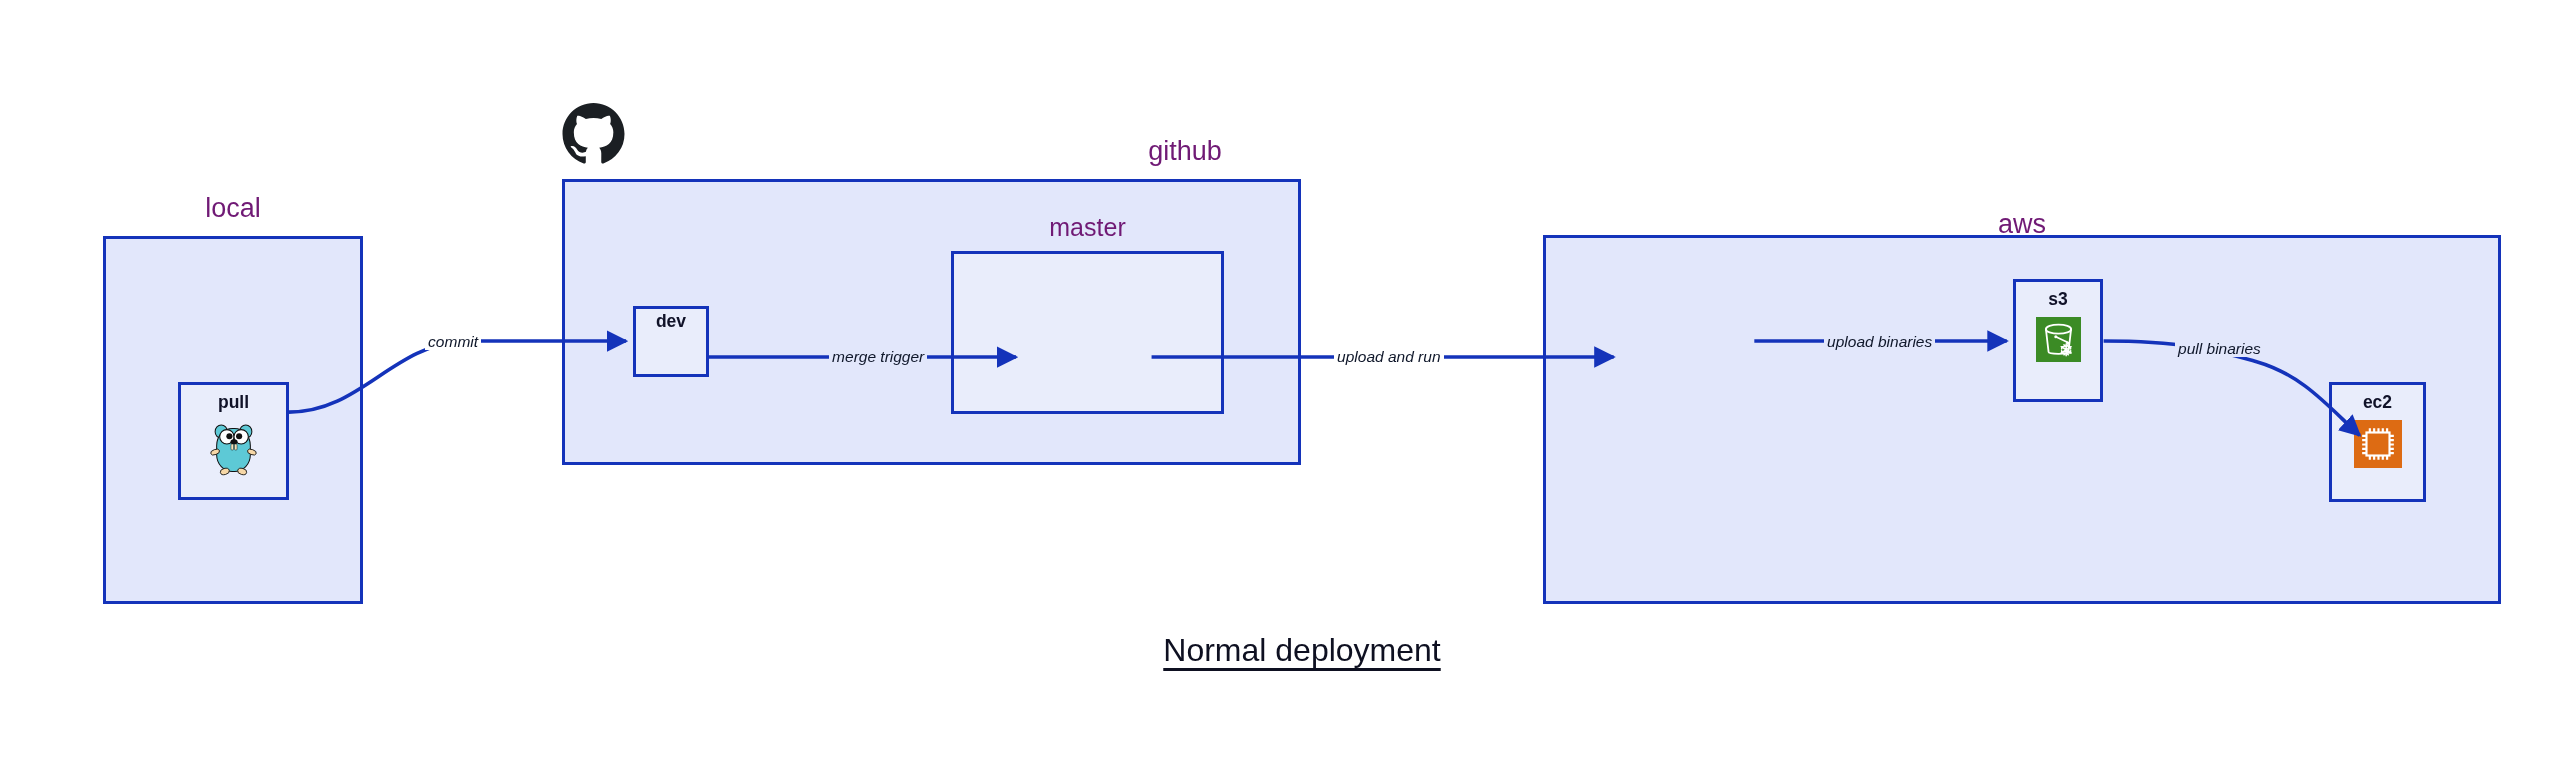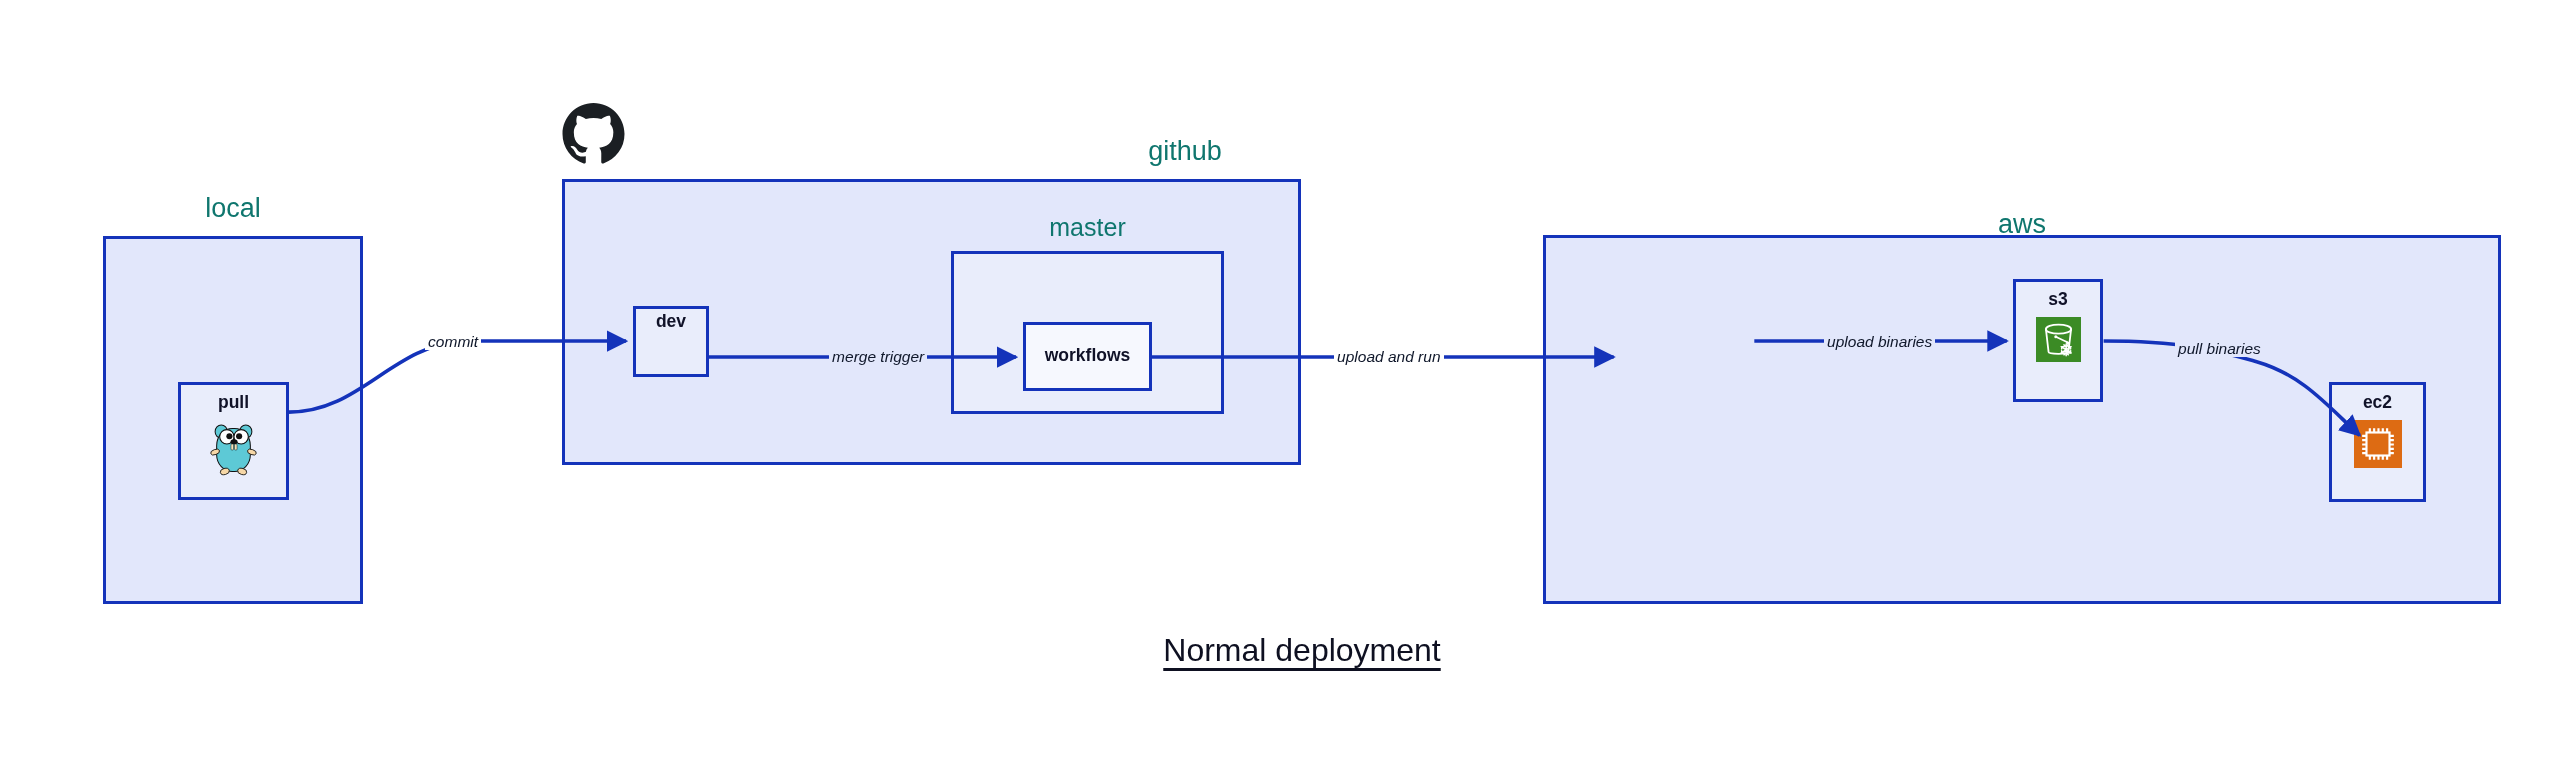--- a/index.html
+++ b/index.html
@@ -18,21 +18,21 @@
     overflow: hidden;
   }
   .group {
     position: absolute;
     background: #e2e7fb;
     border: 3.6px solid #1433ba;
     box-sizing: border-box;
   }
   .group-label {
     position: absolute;
-    color: #0f766e;
+    color: #701a75;
     font-size: 27px;
     line-height: 1;
     white-space: nowrap;
   }
   .node {
     position: absolute;
     background: #e9edfb;
     border: 3.6px solid #1433ba;
     box-sizing: border-box;
     display: flex;
@@ -138,23 +138,20 @@
   <div class="group-label" style="left:1074px; top:138px; width:222px; text-align:center;">github</div>
   <div class="group" style="left:562px; top:179px; width:739px; height:286px;"></div>
 
   <div class="node" style="left:633px; top:306px; width:76px; height:71px;">
     <div class="node-label" style="margin-top:4px;">dev</div>
   </div>
 
   <div class="group-label" style="left:951px; top:215px; width:273px; text-align:center; font-size:25px;">master</div>
   <div class="group" style="left:951px; top:251px; width:273px; height:163px; background:#e9edfb;"></div>
 
-  <div class="node" style="left:1023px; top:322px; width:129px; height:69px; background:#f6f8fe;">
-    <div class="node-label" style="margin-top:21.6px;">workflows</div>
-  </div>
 
   <div class="group-label" style="left:1543px; top:211px; width:958px; text-align:center;">aws</div>
   <div class="group" style="left:1543px; top:235px; width:958px; height:369px;"></div>
 
 
   <div class="node" style="left:2013px; top:279px; width:90px; height:123px;">
     <div class="node-label">s3</div>
     <div class="node-icon">
       <svg width="45" height="45" viewBox="0 0 100 100">
         <rect x="0" y="0" width="100" height="100" fill="#3b8b25"></rect>

